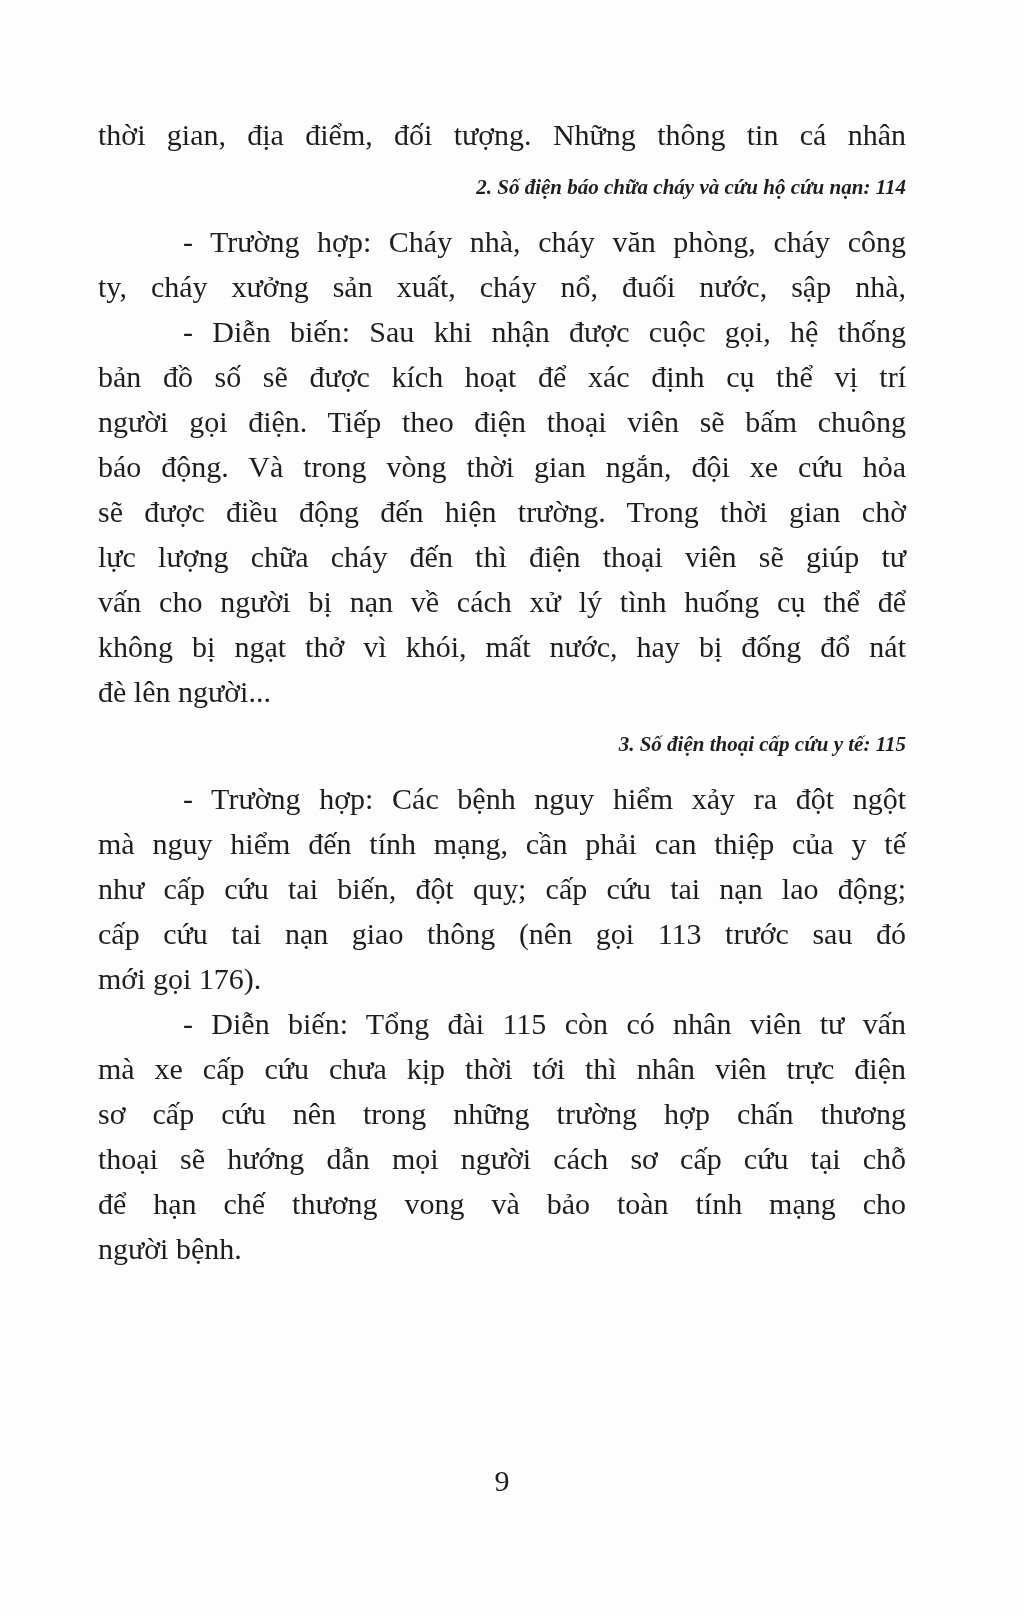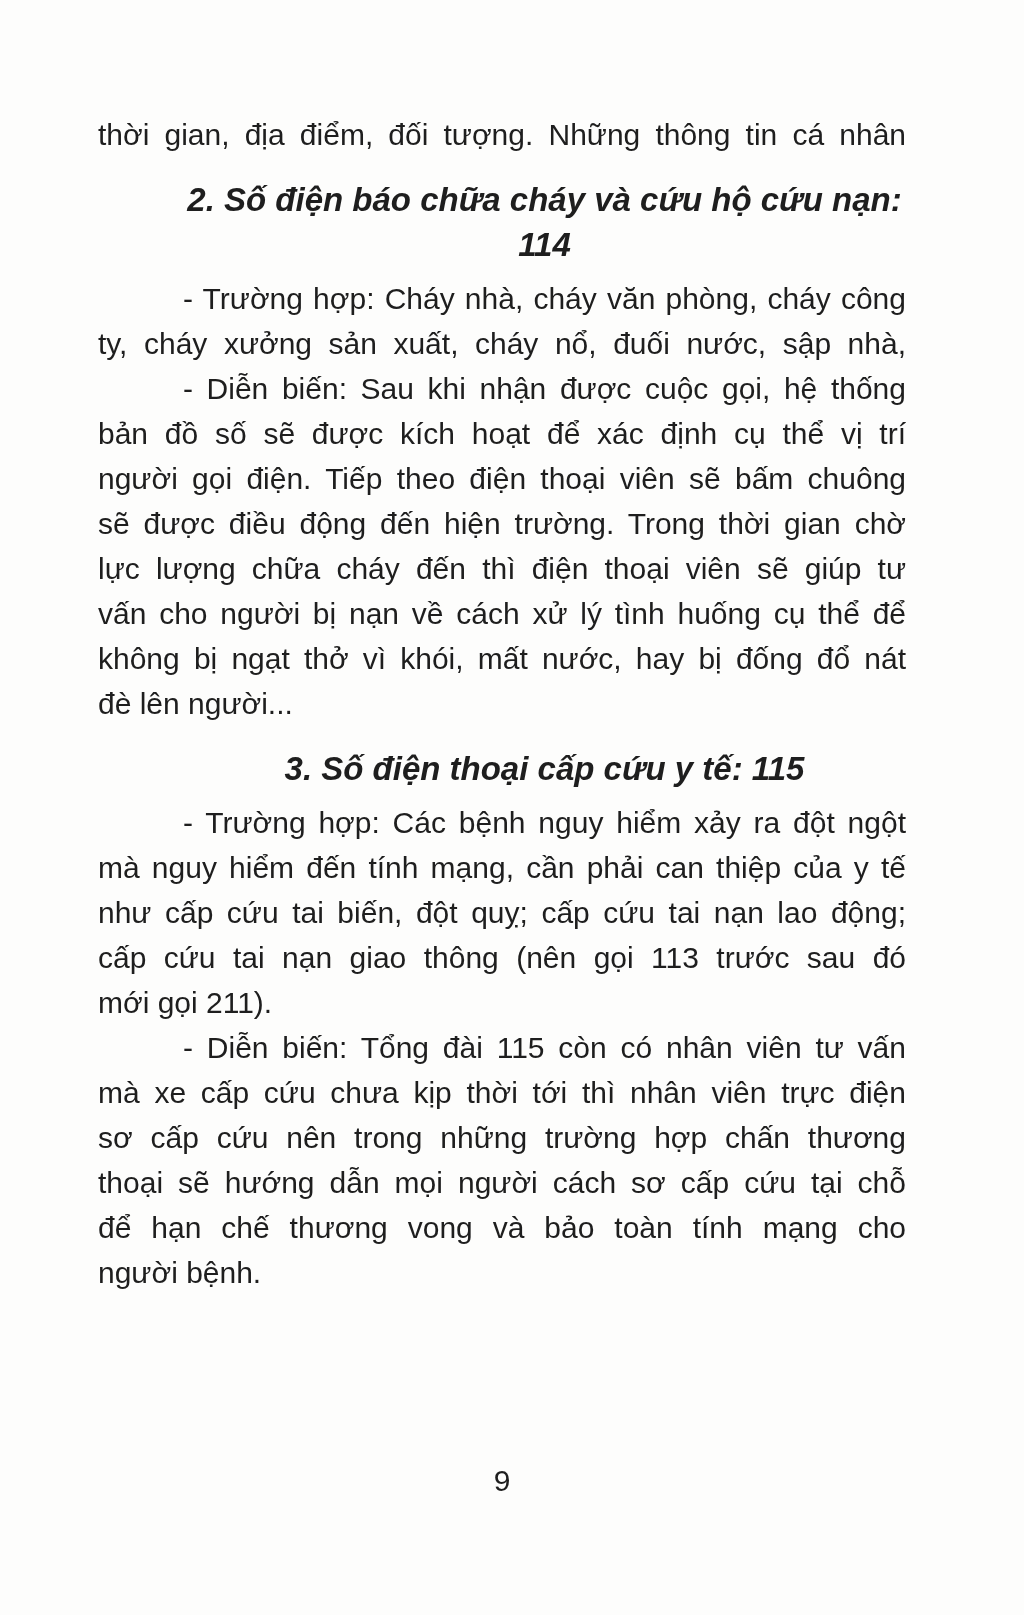--- a/index.html
+++ b/index.html
@@ -7,21 +7,21 @@
     margin: 0;
     padding: 0;
     background: #ffffff;
   }
   .page {
     position: relative;
     width: 1024px;
     height: 1615px;
     background: #fdfdfc;
     color: #1e1e1e;
-    font-family: Liberation Sans, sans-serif;
+    font-family: Liberation Serif, serif;
     overflow: hidden;
   }
   .content {
     position: absolute;
     left: 98px;
     top: 112px;
     width: 808px;
     font-size: 30px;
     line-height: 45px;
   }
@@ -38,25 +38,25 @@
   }
   .line.indent {
     padding-left: 85px;
   }
   .line.last {
     text-align-last: left;
   }
   .heading {
     font-weight: bold;
     font-style: italic;
-    font-size: 33px;
+    font-size: 21px;
     padding-left: 85px;
-    margin-top: 20px;
+    margin-top: 8px;
     margin-bottom: 9px;
-    text-align: center;
+    text-align: right;
   }
   .page-number {
     position: absolute;
     left: 98px;
     width: 808px;
     top: 1458px;
     text-align: center;
     font-size: 30px;
     line-height: 45px;
     color: #1e1e1e;
@@ -72,33 +72,34 @@
       </div>
       <div class="heading">2. Số điện báo chữa cháy và cứu hộ cứu nạn: 114</div>
       <div class="paragraph">
         <div class="line indent">- Trường hợp: Cháy nhà, cháy văn phòng, cháy công</div>
         <div class="line">ty, cháy xưởng sản xuất, cháy nổ, đuối nước, sập nhà,</div>
       </div>
       <div class="paragraph">
         <div class="line indent">- Diễn biến: Sau khi nhận được cuộc gọi, hệ thống</div>
         <div class="line">bản đồ số sẽ được kích hoạt để xác định cụ thể vị trí</div>
         <div class="line">người gọi điện. Tiếp theo điện thoại viên sẽ bấm chuông</div>
+        <div class="line">báo động. Và trong vòng thời gian ngắn, đội xe cứu hỏa</div>
         <div class="line">sẽ được điều động đến hiện trường. Trong thời gian chờ</div>
         <div class="line">lực lượng chữa cháy đến thì điện thoại viên sẽ giúp tư</div>
         <div class="line">vấn cho người bị nạn về cách xử lý tình huống cụ thể để</div>
         <div class="line">không bị ngạt thở vì khói, mất nước, hay bị đống đổ nát</div>
         <div class="line last">đè lên người...</div>
       </div>
       <div class="heading">3. Số điện thoại cấp cứu y tế: 115</div>
       <div class="paragraph">
         <div class="line indent">- Trường hợp: Các bệnh nguy hiểm xảy ra đột ngột</div>
         <div class="line">mà nguy hiểm đến tính mạng, cần phải can thiệp của y tế</div>
         <div class="line">như cấp cứu tai biến, đột quỵ; cấp cứu tai nạn lao động;</div>
         <div class="line">cấp cứu tai nạn giao thông (nên gọi 113 trước sau đó</div>
-        <div class="line last">mới gọi 211).</div>
+        <div class="line last">mới gọi 176).</div>
       </div>
       <div class="paragraph">
         <div class="line indent">- Diễn biến: Tổng đài 115 còn có nhân viên tư vấn</div>
         <div class="line">mà xe cấp cứu chưa kịp thời tới thì nhân viên trực điện</div>
         <div class="line">sơ cấp cứu nên trong những trường hợp chấn thương</div>
         <div class="line">thoại sẽ hướng dẫn mọi người cách sơ cấp cứu tại chỗ</div>
         <div class="line">để hạn chế thương vong và bảo toàn tính mạng cho</div>
         <div class="line last">người bệnh.</div>
       </div>
     </div>

